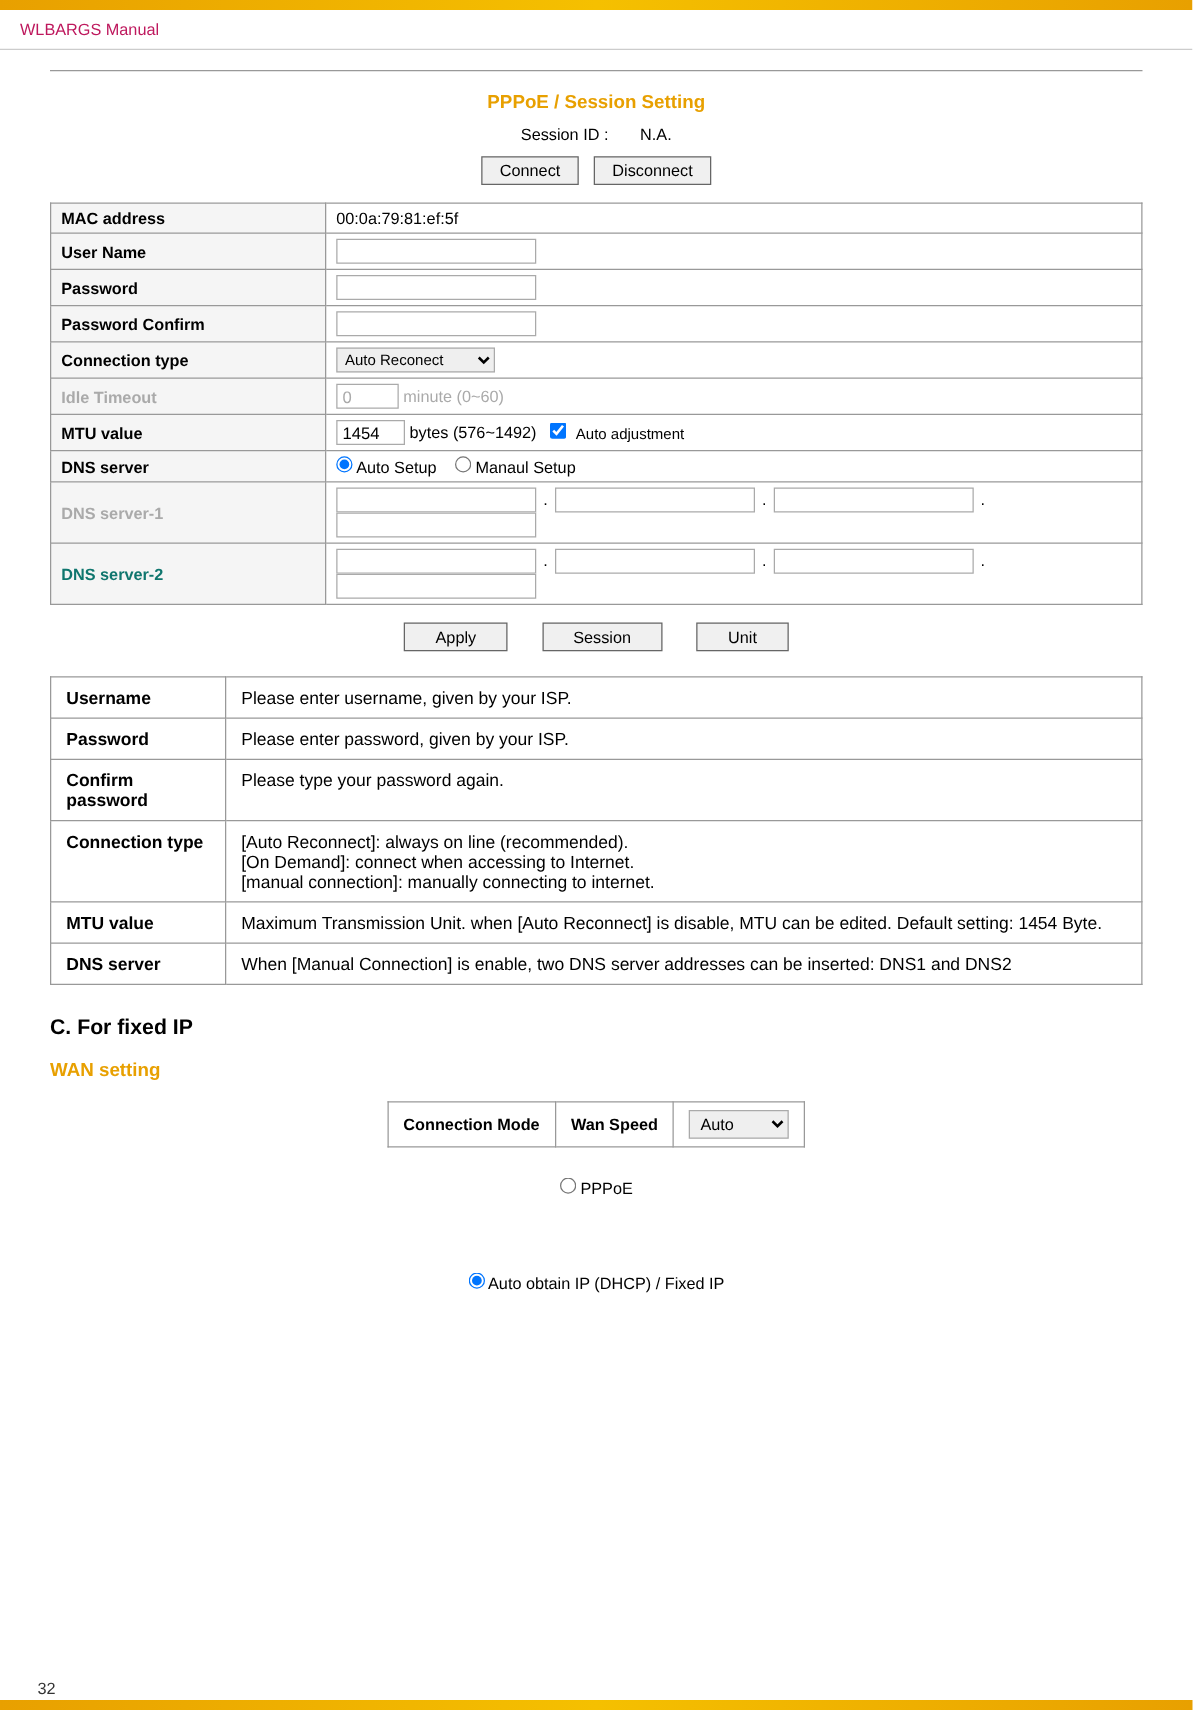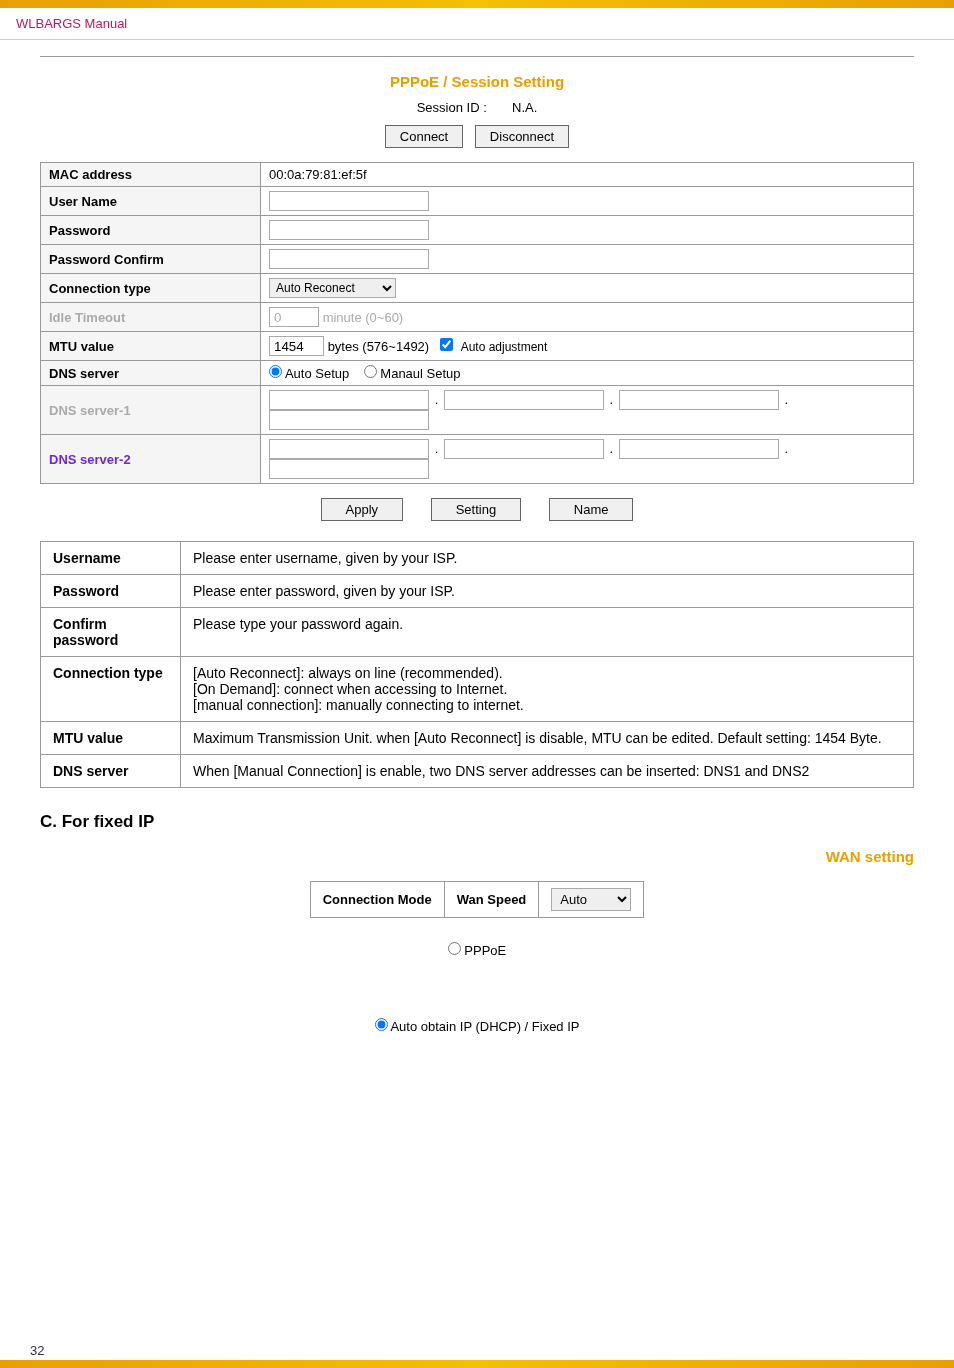--- a/index.html
+++ b/index.html
@@ -133,21 +133,21 @@
       font-weight: bold;
     }
 
     
     .section-heading {
       font-size: 17px;
       font-weight: bold;
       margin-bottom: 16px;
     }
     .wan-setting-title {
-      text-align: right;
+      text-align: left;
       color: #e8a000;
       font-size: 15px;
       font-weight: bold;
       margin-bottom: 16px;
     }
     .wan-table {
       width: auto;
       border-collapse: collapse;
       margin: 0 auto 16px auto;
       border: 1px solid #999;
@@ -279,38 +279,38 @@
         <input type="text" class="dns-input" style="">
         <span class="dot">.</span>
         <input type="text" class="dns-input" style="">
         <span class="dot">.</span>
         <input type="text" class="dns-input" style="">
         <span class="dot">.</span>
         <input type="text" class="dns-input" style="">
       </td>
     </tr>
     <tr>
-      <td style="color:#6d28d9;">DNS server-2</td>
+      <td style="color:#0f766e;">DNS server-2</td>
       <td>
         <input type="text" class="dns-input" style="">
         <span class="dot">.</span>
         <input type="text" class="dns-input" style="">
         <span class="dot">.</span>
         <input type="text" class="dns-input" style="">
         <span class="dot">.</span>
         <input type="text" class="dns-input" style="">
       </td>
     </tr>
   </tbody>
     </table>
 
   <div class="action-buttons">
     <button>Apply</button>
-    <button>Setting</button>
-    <button>Name</button>
+    <button>Session</button>
+    <button>Unit</button>
   </div>
 
   <table class="info-table">
     <tbody>
         <tr>
       <td>Username</td>
       <td>Please enter username, given by your ISP.</td>
     </tr>
     <tr>
       <td>Password</td>

